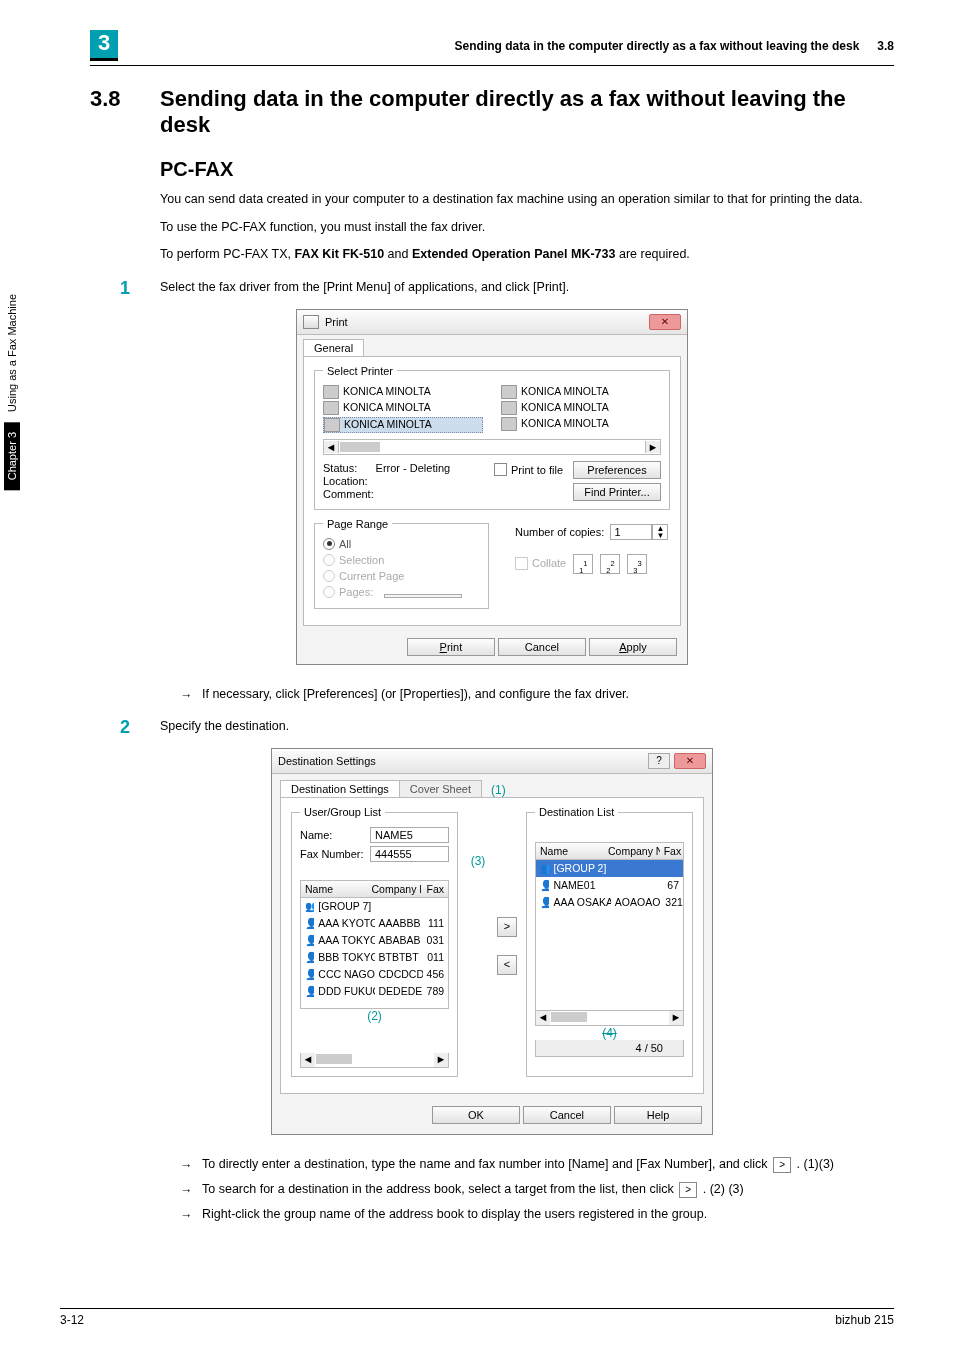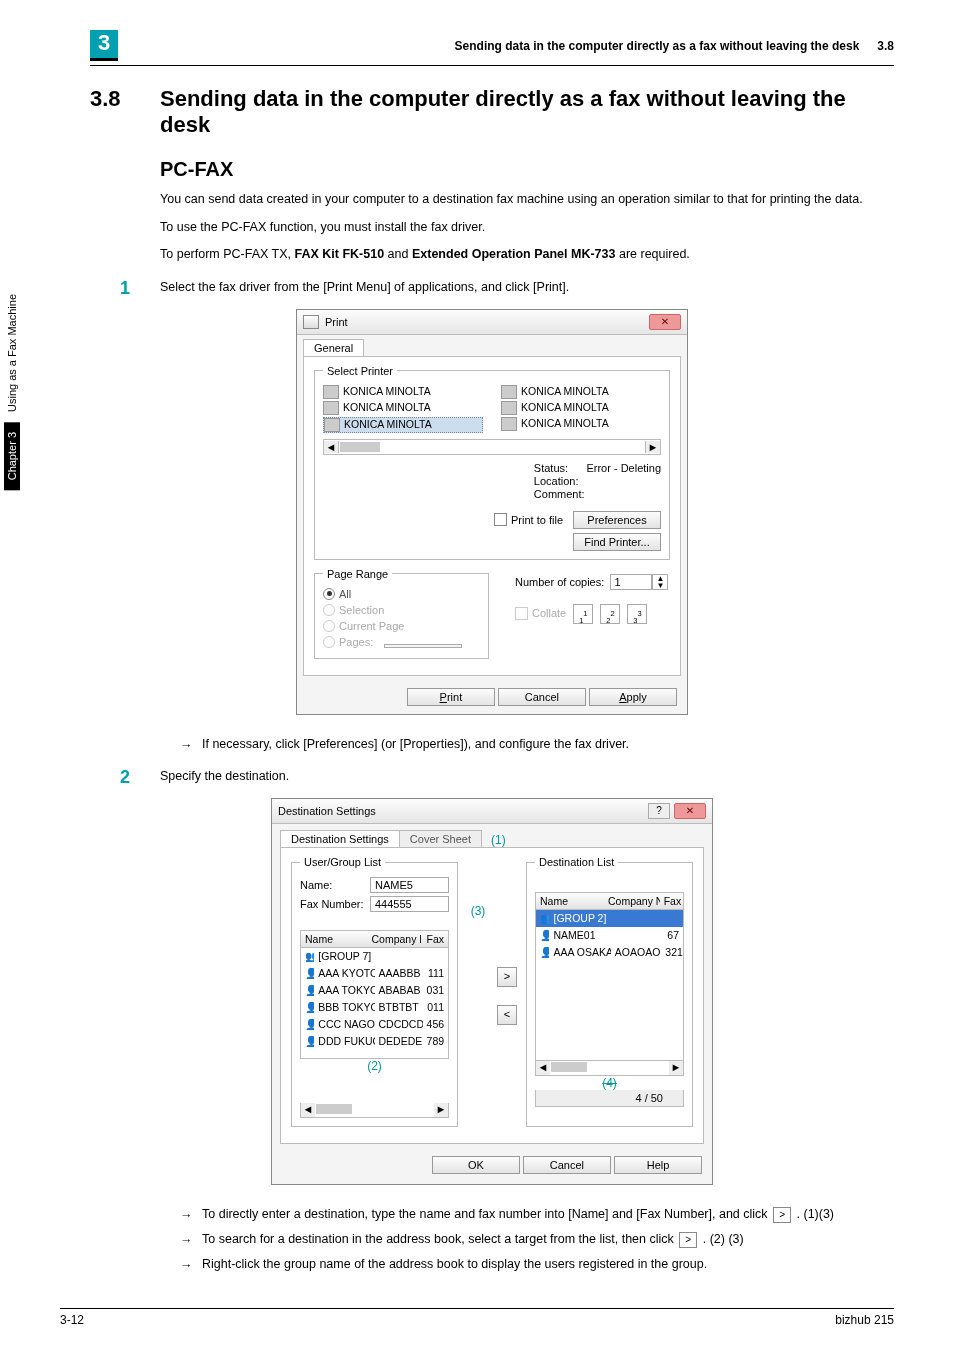--- a/index.html
+++ b/index.html
@@ -171,21 +171,21 @@
   }
   .printer-list .col { flex:1; }
   .printer-list .item { display:flex; gap:4px; margin:2px 0; }
   .printer-list .item.sel { background:#cde; border:1px dotted #78a; }
   .printer-list .picon { width:14px; height:12px; background:#ccc; border:1px solid #999; }
   .hscroll { display:flex; align-items:center; border:1px solid #bbb; height:14px; margin-top:2px; }
   .hscroll .arrow-s { width:14px; text-align:center; background:#eee; border-right:1px solid #bbb; }
   .hscroll .arrow-e { width:14px; text-align:center; background:#eee; border-left:1px solid #bbb; }
   .hscroll .thumb { width:40px; height:10px; background:#ccc; margin:1px; }
   .hscroll .track { flex:1; }
-  .status-row { display:flex; gap:10px; margin-top:6px; font-size:11px; align-items:flex-end;flex-direction:column; }
+  .status-row { display:flex; gap:10px; margin-top:6px; font-size:11px; align-items:flex-end; }
   .status-row .left { flex:1; }
   .status-row .left div { margin:1px 0; }
   .status-row .right { display:flex; flex-direction:column; gap:4px; align-items:flex-end; }
   .chk { display:inline-flex; align-items:center; gap:4px; }
   .chk .box { width:11px; height:11px; border:1px solid #888; background:#fff; }
   .btn {
     display:inline-block; min-width:70px; padding:2px 8px; text-align:center;
     border:1px solid #999; background:linear-gradient(#fdfdfd,#e3e3e3);
     font-size:11px;
   }

